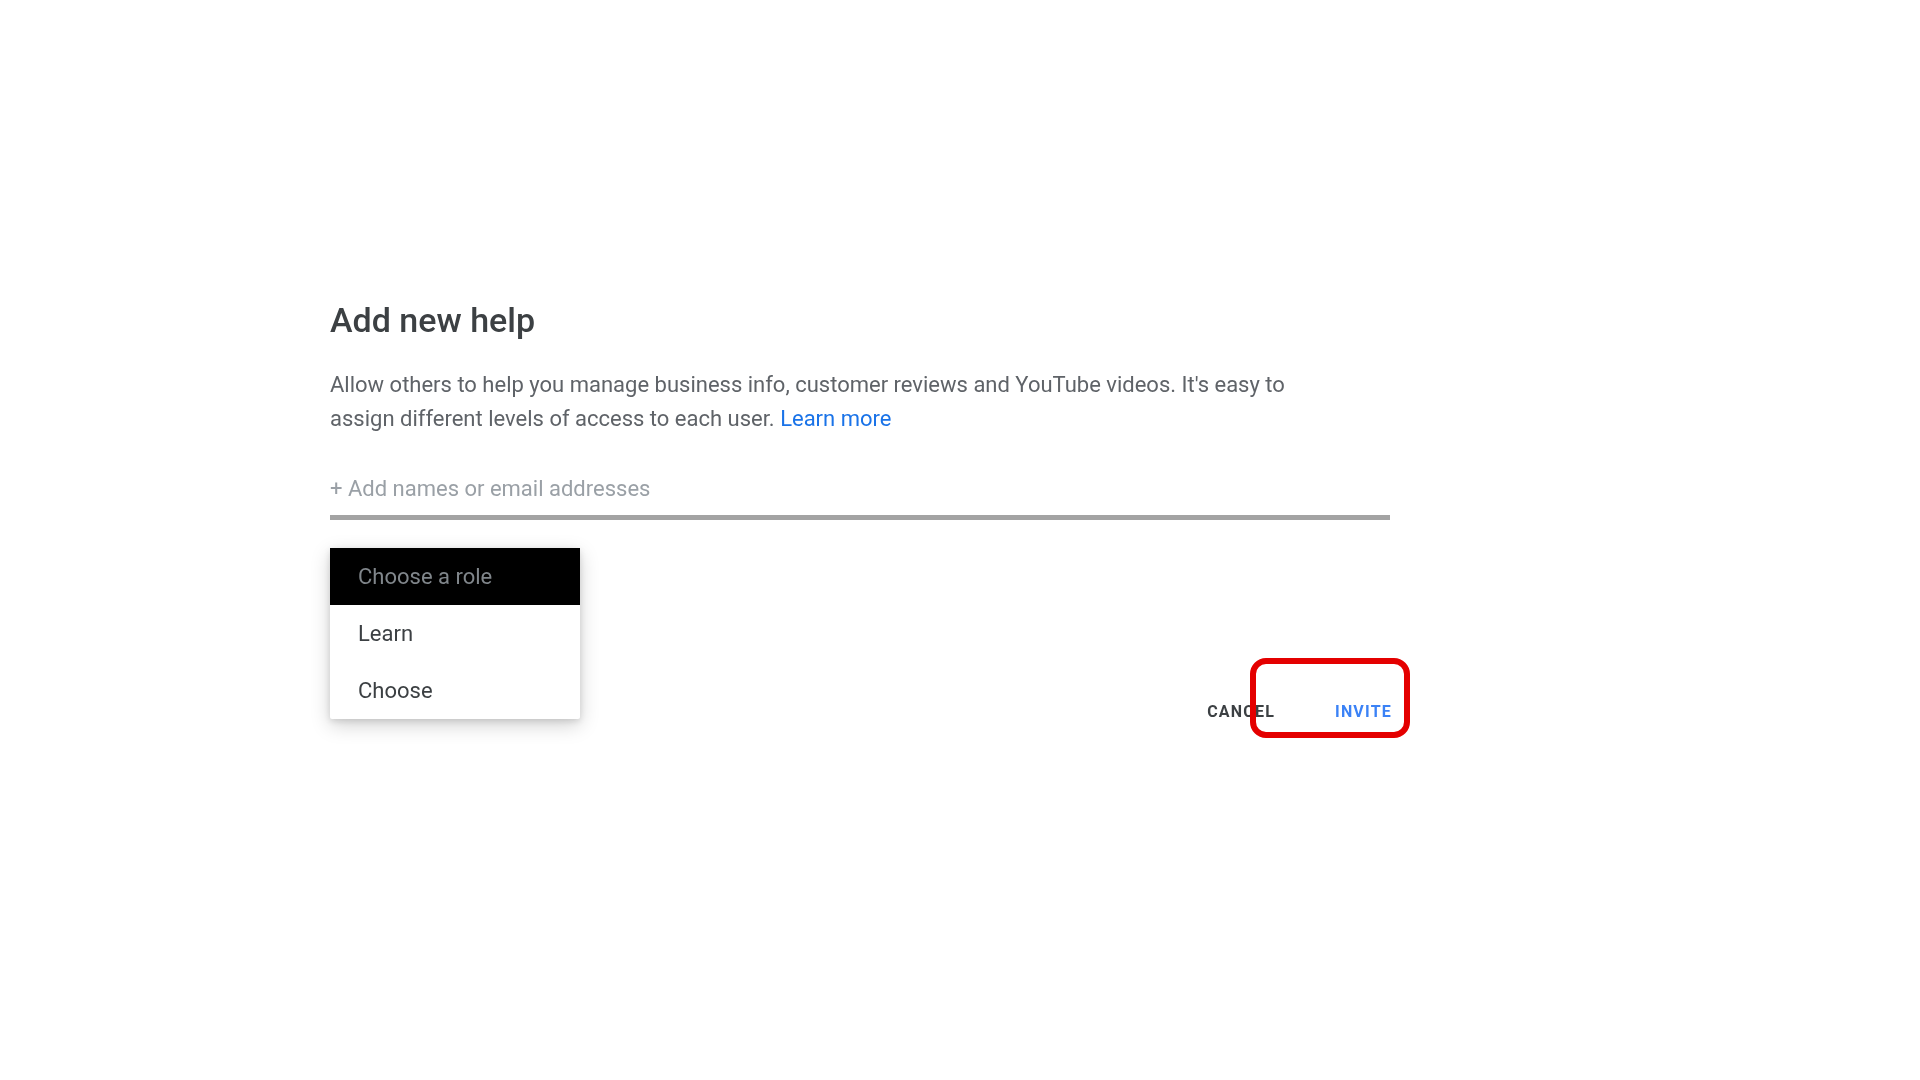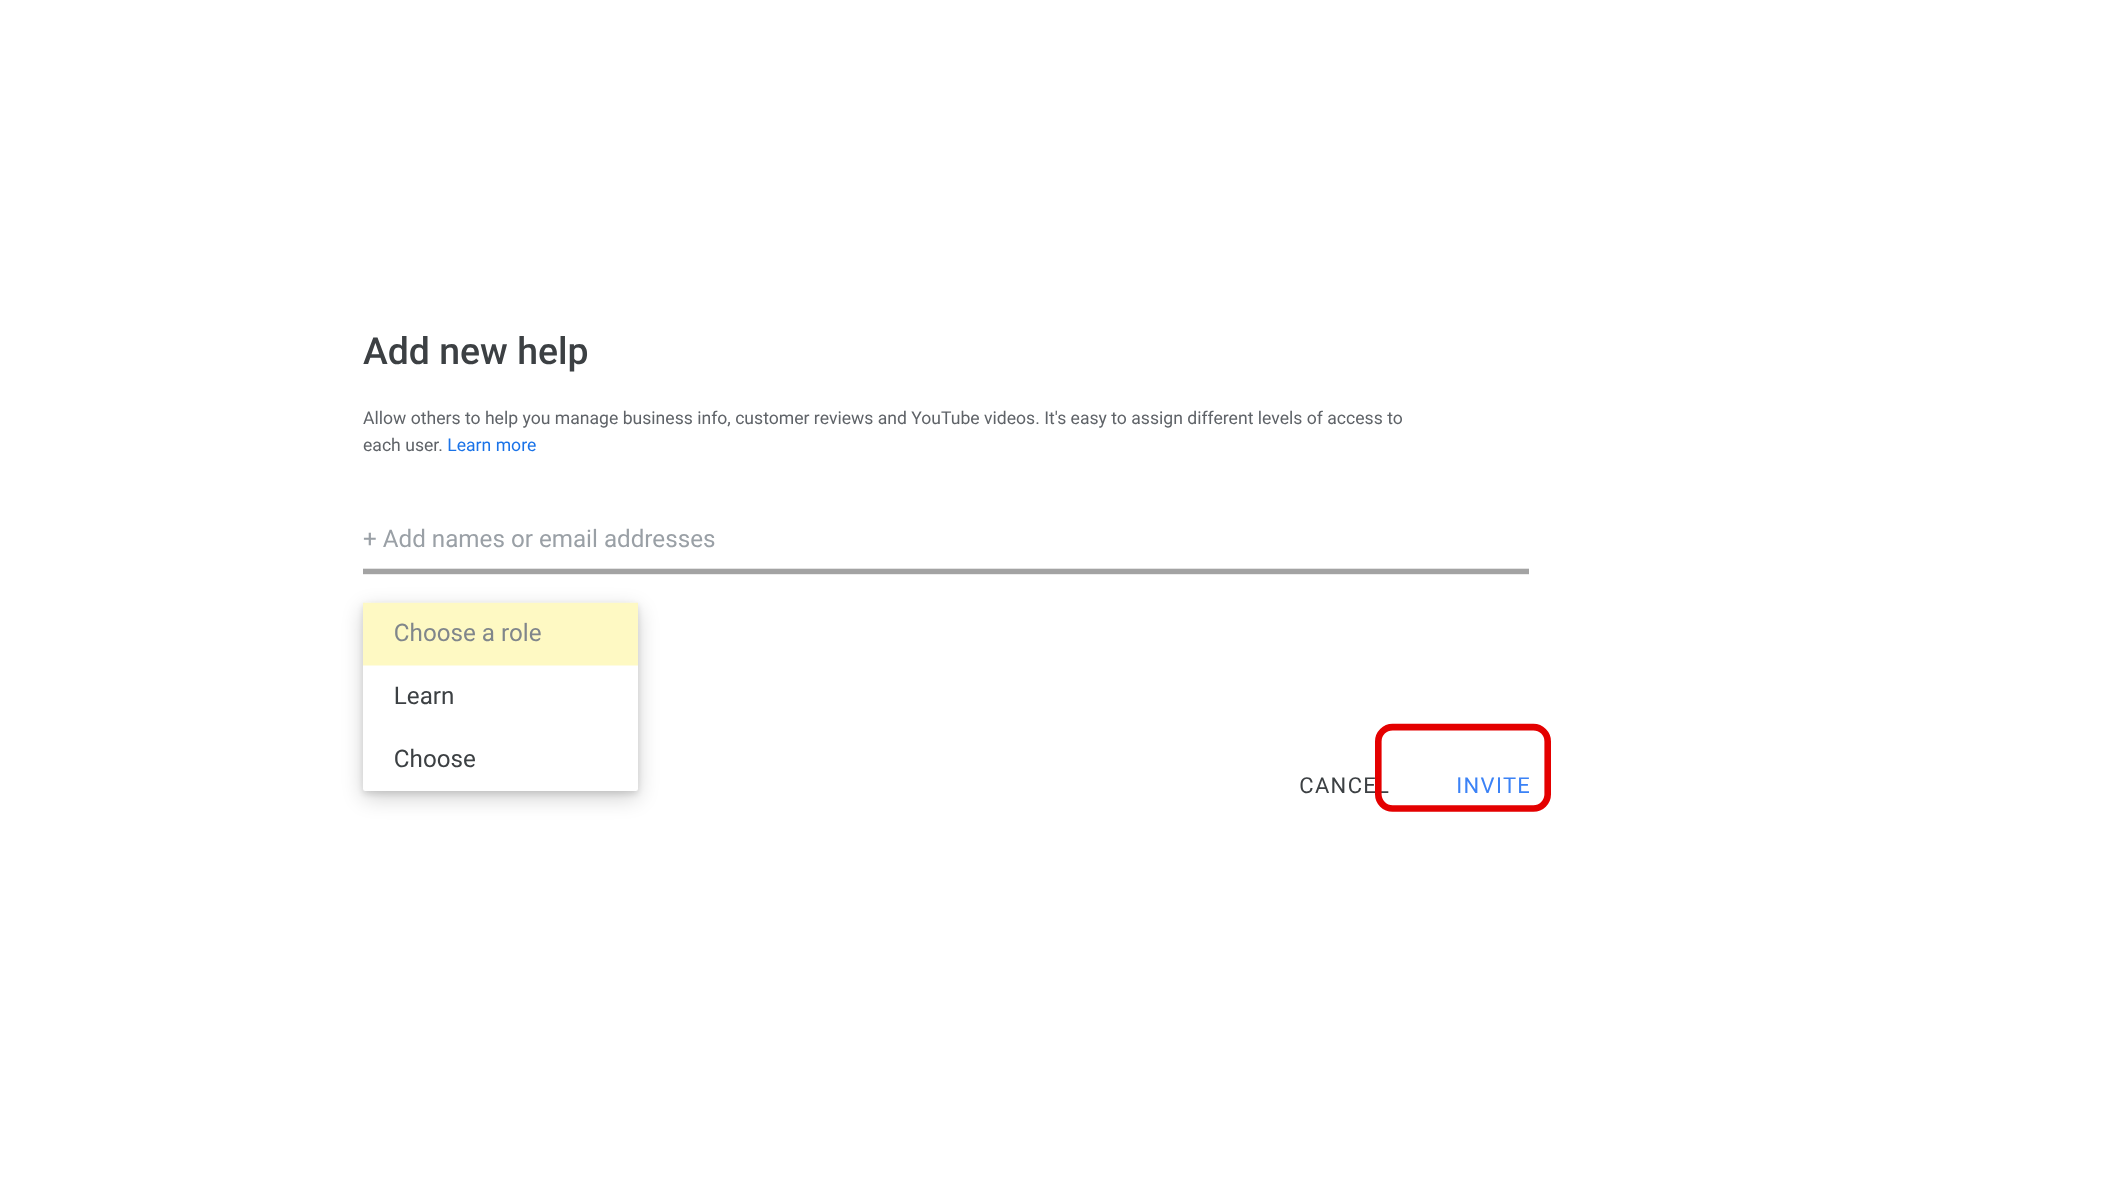--- a/index.html
+++ b/index.html
@@ -20,24 +20,24 @@
     top: 300px;
     width: 1060px;
   }
   .dialog-title {
     font-size: 34px;
     font-weight: 500;
     color: #3c4043;
     margin-bottom: 28px;
   }
   .dialog-description {
-    font-size: 16px;
+    font-size: 22px;
     color: #5f6368;
     line-height: 1.55;
-    margin-bottom: 56px;
+    margin-bottom: 36px;
     max-width: 980px;
   }
   .learn-more-link {
     color: #1a73e8;
     text-decoration: none;
     cursor: pointer;
   }
   .input-container {
     border-bottom: 5px solid #a3a3a3;
     padding-bottom: 10px;
@@ -65,38 +65,38 @@
     border-radius: 2px;
     padding: 0;
   }
   .dropdown-item {
     padding: 16px 28px;
     font-size: 22px;
     color: #3c4043;
     cursor: pointer;
   }
   .dropdown-item.header {
-    background: #fef9c3;
+    background: #000000;
     color: #80868b;
     cursor: default;
   }
   .button-row {
     position: absolute;
     right: -20px;
     top: 390px;
     display: flex;
     align-items: center;
     gap: 24px;
   }
   .text-button {
     background: none;
     border: none;
     font-family: inherit;
-    font-size: 20px;
-    font-weight: 400;
+    font-size: 16px;
+    font-weight: 700;
     letter-spacing: 1.2px;
     cursor: pointer;
     padding: 12px 18px;
     text-transform: uppercase;
   }
   .cancel-btn {
     color: #3c4043;
   }
   .invite-btn {
     color: #3b82f6;

